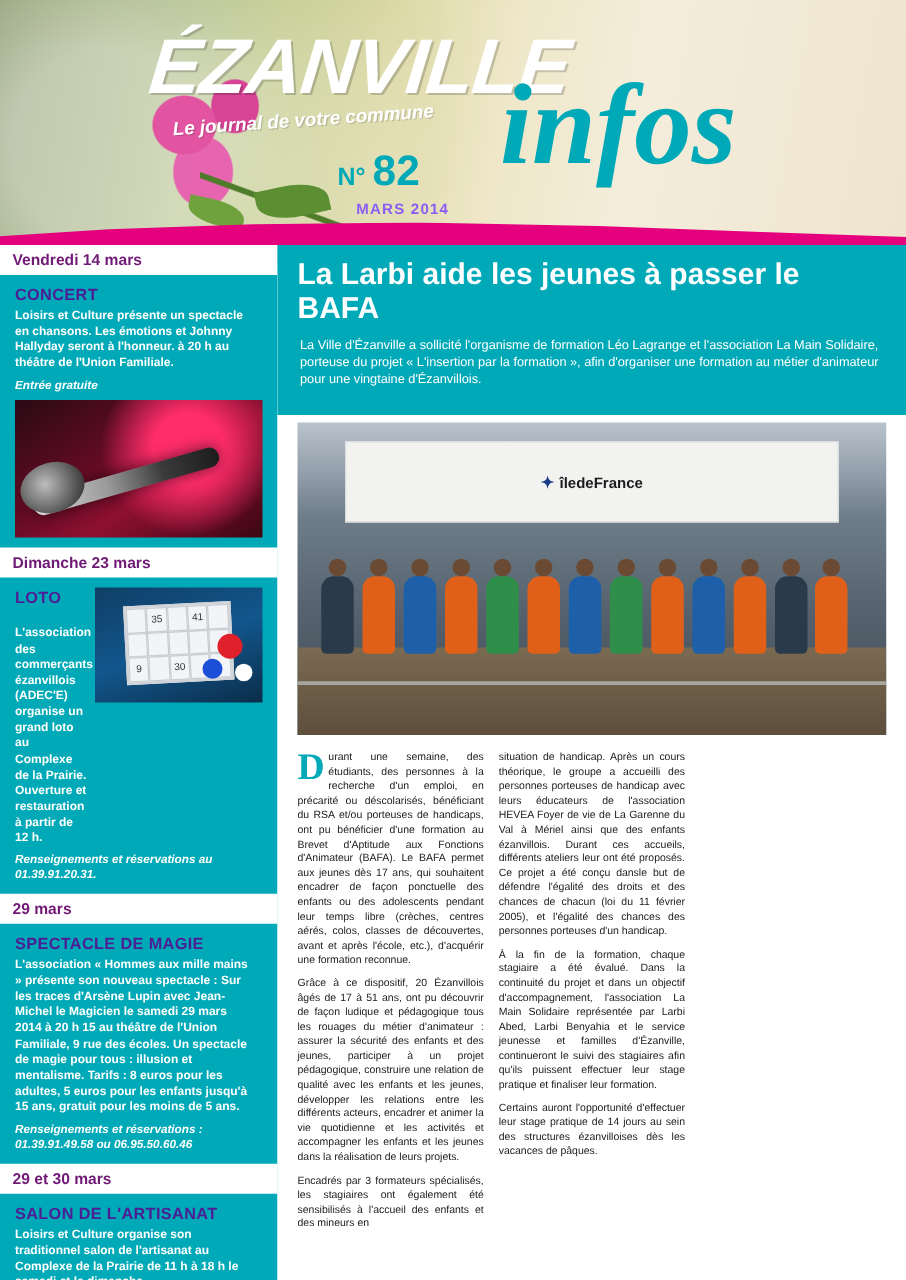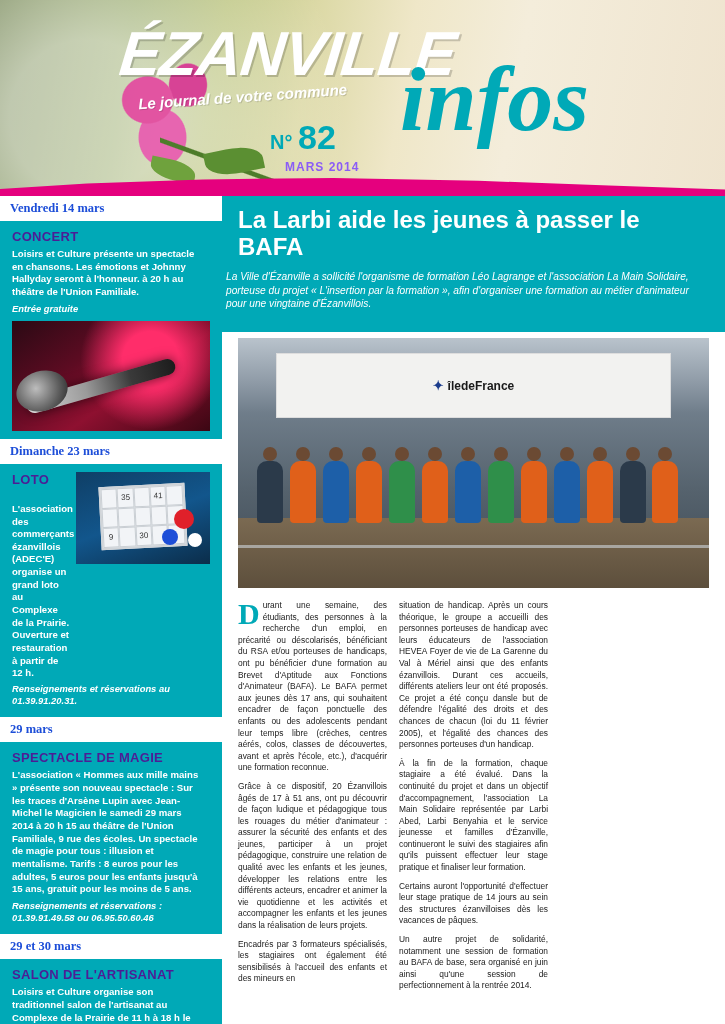--- a/index.html
+++ b/index.html
@@ -86,23 +86,23 @@
     border-radius: 0 0 0 0;
     clip-path: polygon(0 38%, 12% 22%, 28% 10%, 46% 6%, 66% 14%, 84% 28%, 100% 40%, 100% 100%, 0 100%);
   }
 
   
   .sidebar {
     position:absolute; left:0; top:196px; width:222px; height:828px;
     background:#00a9b7;
   }
   .date-bar {
-    background:#ffffff; color:#1d4ed8;
+    background:#ffffff; color:#701a75;
     font-weight:bold; font-size:12.5px;
-    padding:5px 10px; margin: 0 0 0 0; font-family: Liberation Serif, serif;
+    padding:5px 10px; margin: 0 0 0 0;
   }
   .side-heading {
     color:#4c1d95; font-weight:bold; font-size:13px;
     letter-spacing:0.3px; margin:8px 12px 4px 12px;
   }
   .side-text {
     color:#ffffff; font-size:9.6px; line-height:1.32;
     margin: 0 22px 4px 12px; font-weight:bold;
   }
   .side-ital {
@@ -152,22 +152,22 @@
   }
   .hero-band {
     position:absolute; left:0; top:0; width:503px; height:136px;
     background:#00a9b7;
   }
   .hero-title {
     position:absolute; left:16px; top:10px; width:470px;
     color:#ffffff; font-weight:bold; font-size:24px; line-height:1.14;
   }
   .hero-lede {
-    position:absolute; left:4px; top:74px; width:470px;
-    color:#ffffff; font-style:italic; font-size:10.2px; line-height:1.34;
+    position:absolute; left:18px; top:74px; width:470px;
+    color:#ffffff; font-size:10.2px; line-height:1.34;
   }
   .hero-photo {
     position:absolute; left:16px; top:142px; width:471px; height:250px;
     overflow:hidden;
     background: linear-gradient(180deg,#b9c3cc 0%, #8e9aa6 18%, #6f7d8a 30%, #56636e 60%, #3d4852 100%);
   }
   .gym-banner {
     position:absolute; left:8%; top:6%; width:84%; height:26%;
     background:#f2f2f0; border:1px solid #ddd;
     display:flex; align-items:center; justify-content:center;
@@ -311,16 +311,15 @@
   <div class="cols">
     <div class="col">
       <p><span class="dropcap">D</span><span>urant une semaine, des étudiants, des personnes à la recherche d'un emploi, en précarité ou déscolarisés, bénéficiant du RSA et/ou porteuses de handicaps, ont pu bénéficier d'une formation au Brevet d'Aptitude aux Fonctions d'Animateur (BAFA). Le BAFA permet aux jeunes dès 17 ans, qui souhaitent encadrer de façon ponctuelle des enfants ou des adolescents pendant leur temps libre (crèches, centres aérés, colos, classes de découvertes, avant et après l'école, etc.), d'acquérir une formation reconnue.</span></p>
       <p>Grâce à ce dispositif, 20 Ézanvillois âgés de 17 à 51 ans, ont pu découvrir de façon ludique et pédagogique tous les rouages du métier d'animateur : assurer la sécurité des enfants et des jeunes, participer à un projet pédagogique, construire une relation de qualité avec les enfants et les jeunes, développer les relations entre les différents acteurs, encadrer et animer la vie quotidienne et les activités et accompagner les enfants et les jeunes dans la réalisation de leurs projets.</p>
       <p>Encadrés par 3 formateurs spécialisés, les stagiaires ont également été sensibilisés à l'accueil des enfants et des mineurs en</p>
     </div>
     <div class="col">
       <p>situation de handicap. Après un cours théorique, le groupe a accueilli des personnes porteuses de handicap avec leurs éducateurs de l'association HEVEA Foyer de vie de La Garenne du Val à Mériel ainsi que des enfants ézanvillois. Durant ces accueils, différents ateliers leur ont été proposés. Ce projet a été conçu dansle but de défendre l'égalité des droits et des chances de chacun (loi du 11 février 2005), et l'égalité des chances des personnes porteuses d'un handicap.</p>
       <p>À la fin de la formation, chaque stagiaire a été évalué. Dans la continuité du projet et dans un objectif d'accompagnement, l'association La Main Solidaire représentée par Larbi Abed, Larbi Benyahia et le service jeunesse et familles d'Ézanville, continueront le suivi des stagiaires afin qu'ils puissent effectuer leur stage pratique et finaliser leur formation.</p>
       <p>Certains auront l'opportunité d'effectuer leur stage pratique de 14 jours au sein des structures ézanvilloises dès les vacances de pâques.</p>
-      <p>Un autre projet de solidarité, notamment une session de formation au BAFA de base, sera organisé en juin ainsi qu'une session de perfectionnement à la rentrée 2014.</p>
     </div>
   </div>
 </div>
 
 </body></html>

